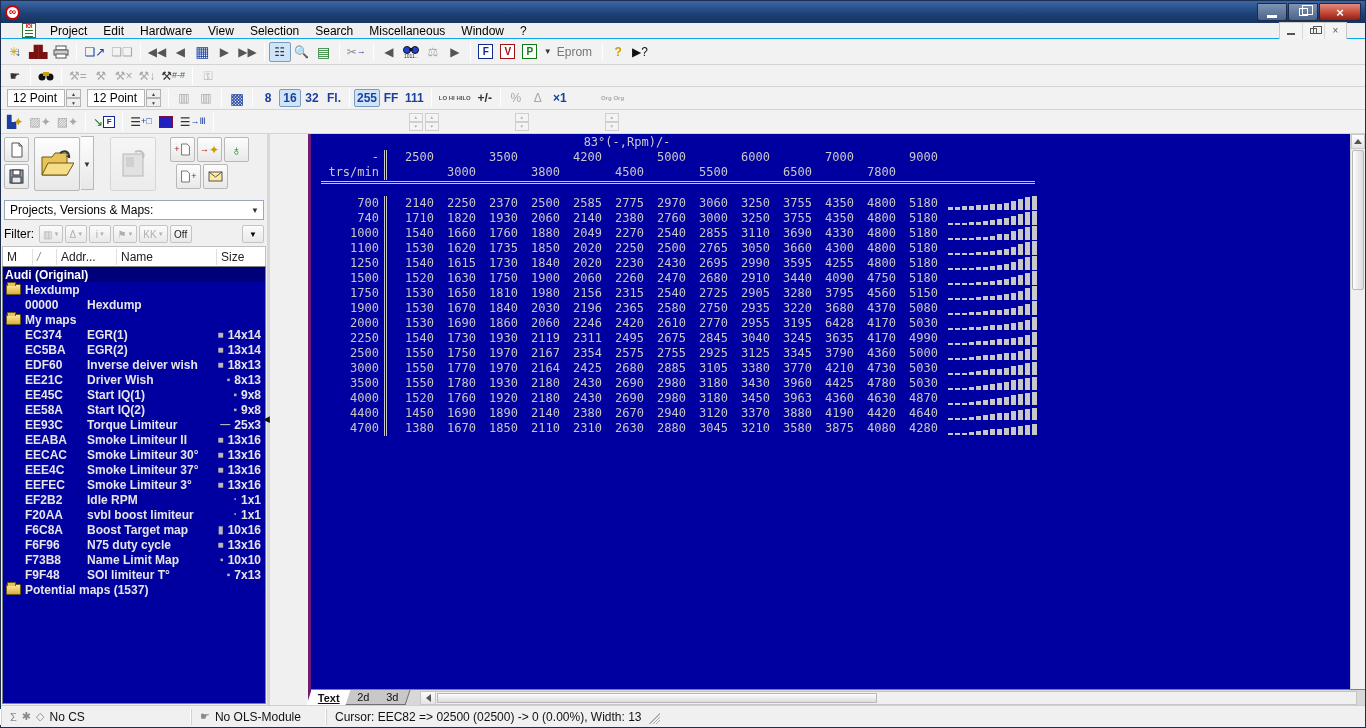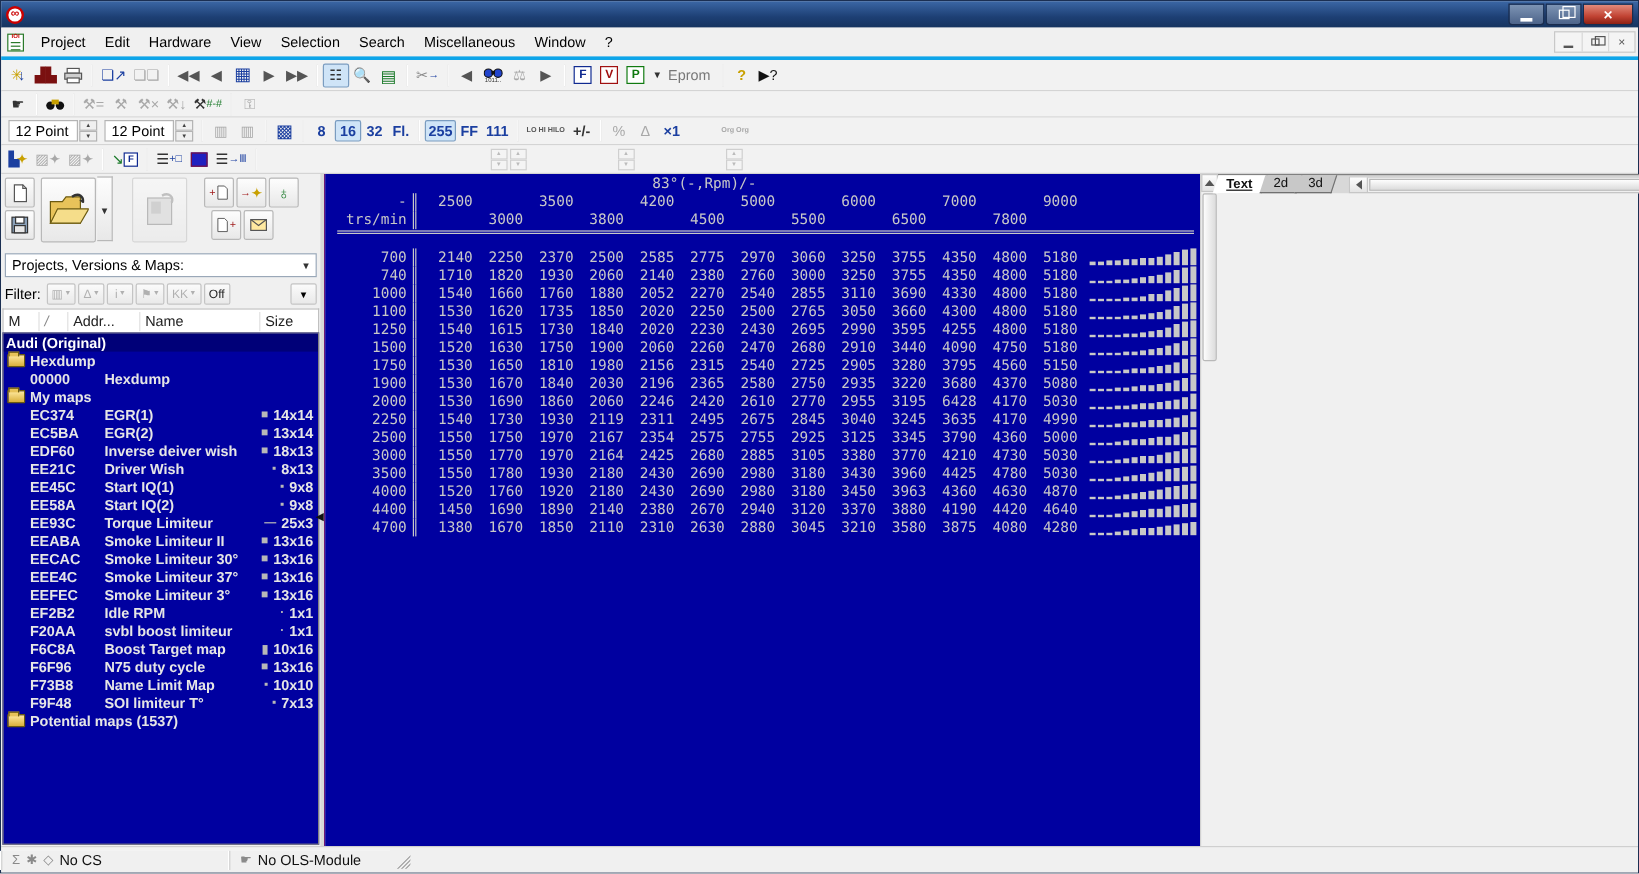--- a/index.html
+++ b/index.html
@@ -19,22 +19,22 @@
   .wbtn { width:30px; height:18px; border:1px solid #1a2c4d; border-radius:0 0 3px 3px;
     background:linear-gradient(#7d94b4,#4d648a); display:flex; align-items:center;
     justify-content:center; margin-left:1px; color:#fff; cursor:default; }
   .wbtn.close { width:42px; background:linear-gradient(#e38b7c,#c14333 60%,#8e2013); }
   .ico-minimize { width:10px; height:3px; background:#fff; margin-top:8px; }
   .ico-restore { width:9px; height:8px; border:1px solid #fff; position:relative; background:transparent;}
   .ico-restore:before { content:""; position:absolute; left:2px; top:-4px; width:9px; height:8px; border:1px solid #fff; }
   .ico-close { font-size:13px; font-weight:bold; line-height:1; }
 
   
-  .menubar { height:27px; background:#f0f0f0; border-bottom:3px solid #0ea5e9;
-    display:flex; align-items:center; padding:0 2px; flex:none; }
+  .menubar { height:16px; background:#f0f0f0; border-bottom:1px solid #0ea5e9;
+    display:flex; align-items:center; padding:0 18px; flex:none; }
   .menu-doc-icon { width:14px; height:15px; background:#fff; border:1px solid #2a7a2a;
     margin:0 6px 0 3px; position:relative; flex:none; }
   .menu-doc-icon:before { content:"IOI"; position:absolute; top:-1px; left:0; right:0;
     font-size:5px; font-weight:bold; color:#c00; text-align:center; }
   .menu-doc-icon:after { content:""; position:absolute; left:2px; top:6px; width:8px; height:1px;
     background:#2a7a2a; box-shadow:0 3px 0 #2a7a2a, 0 6px 0 #2a7a2a; }
   .menu-item { padding:2px 8px; color:#000; cursor:default; }
   .mdi-buttons { margin-left:auto; display:flex; border:1px solid #c8c8c8; background:#f4f4f4; }
   .mbtn { width:22px; height:16px; display:flex; align-items:center; justify-content:center;
     color:#555; border-left:1px solid #d8d8d8; font-size:10px; }
@@ -123,22 +123,22 @@
   .folder-ico { width:15px; height:11px; margin:0 4px 0 3px; flex:none; position:relative;
     background:linear-gradient(#ffe9a0,#d9b03c); border:1px solid #6b5a10; border-radius:1px; }
   .folder-ico:before { content:""; position:absolute; top:-3px; left:0; width:7px; height:3px;
     background:#e8c35a; border:1px solid #6b5a10; border-bottom:none; }
 
   
   .splitter { width:3px; background:#d8d8d8; position:relative; flex:none; }
   .split-arrow { position:absolute; top:280px; left:-4px; font-size:9px; color:#111; }
 
   
-  .main { flex:1; display:flex; flex-direction:row; min-width:0;
-    border-left:1px solid #701a75; }
+  .main { flex:1; display:flex; flex-direction:column; min-width:0;
+    border-left:3px solid #701a75;margin-left:38px; }
   .map-wrap { flex:1; display:flex; min-height:0; }
   .map-view { flex:1; background:#0000A0; color:#c8c8c8;
     font-family:"DejaVu Sans Mono", monospace; font-size:12px; overflow:hidden;
     padding:2px 0 0 10px; }
   .map-title { width:612px; text-align:center; height:14px; line-height:13px; font-size:12px; }
   .map-line { display:flex; height:15px; line-height:15px; }
   .ml-label { width:58px; text-align:right; flex:none; }
   .ml-sep { width:8px; flex:none; border-left:3px double #c8c8c8; margin-left:5px; }
   .ml-cell { width:42px; text-align:right; flex:none; }
   .map-head { border-bottom:3px double #c8c8c8; width:714px; padding-bottom:1px; }
@@ -854,21 +854,21 @@
                   <i style="height: 14px;"></i>
                 </span>
               </div>
               <div class="map-row">
                 <span class="ml-label">1000</span>
                 <span class="ml-sep"></span>
                 <span class="ml-cell">1540</span>
                 <span class="ml-cell">1660</span>
                 <span class="ml-cell">1760</span>
                 <span class="ml-cell">1880</span>
-                <span class="ml-cell">2052</span>
+                <span class="ml-cell">2049</span>
                 <span class="ml-cell">2270</span>
                 <span class="ml-cell">2540</span>
                 <span class="ml-cell">2855</span>
                 <span class="ml-cell">3110</span>
                 <span class="ml-cell">3690</span>
                 <span class="ml-cell">4330</span>
                 <span class="ml-cell">4800</span>
                 <span class="ml-cell">5180</span>
                 <span class="spark">
                   <i style="height: 2px;"></i>
@@ -1335,15 +1335,16 @@
     <span class="sb-cell" style="width:190px;">
       <span class="sb-ico">Σ</span>
       <span class="sb-ico">✱</span>
       <span class="sb-ico">◇</span>
       <span>No CS</span>
     </span>
     <span class="sb-cell" style="width:135px;">
       <span class="sb-ico">☛</span>
       <span>No OLS-Module</span>
     </span>
+    <span class="sb-cell" style="padding-right:2px;">Cursor: EEC82 =&gt; 02500 (02500) -&gt; 0 (0.00%), Width: 13</span>
     <span class="grip"></span>
   </div>
 </div>
 
 </body></html>

